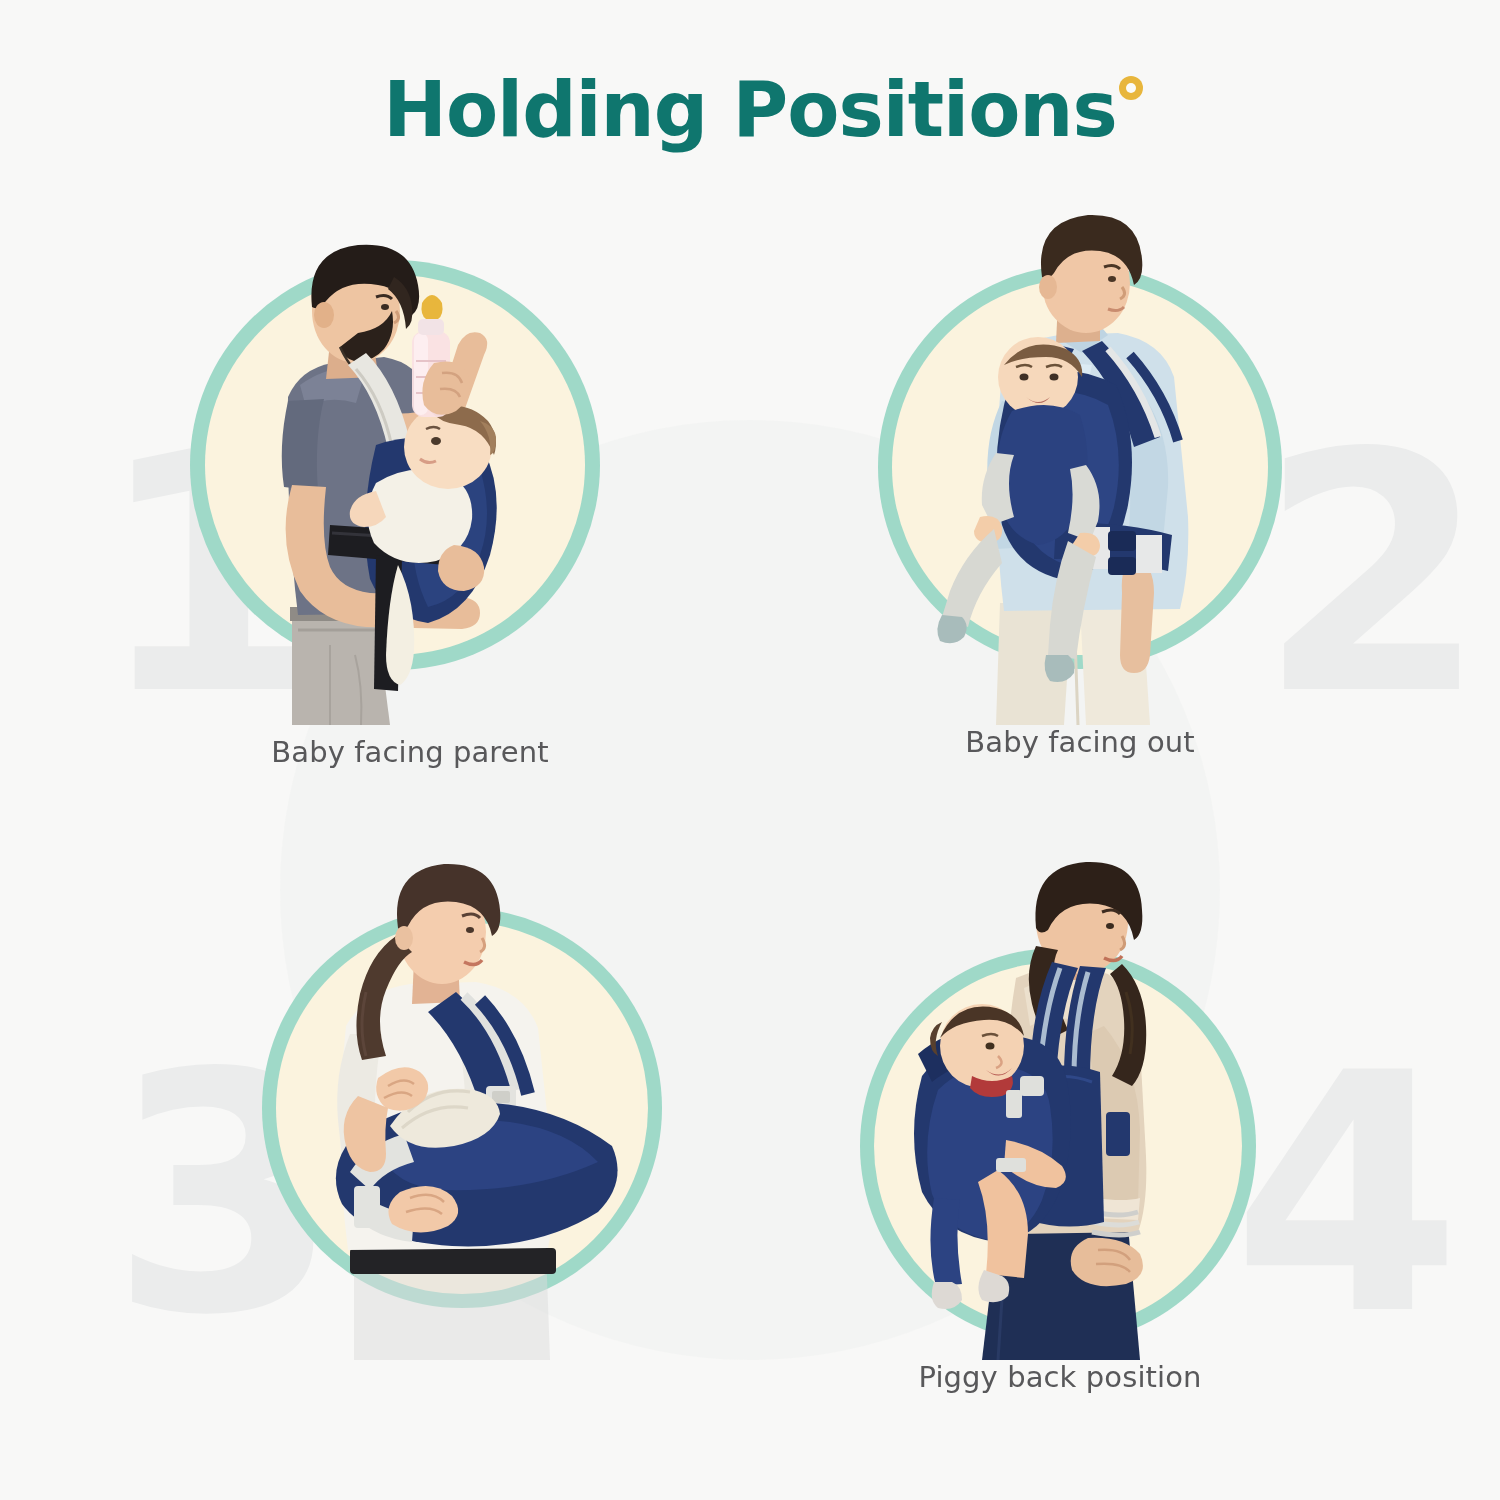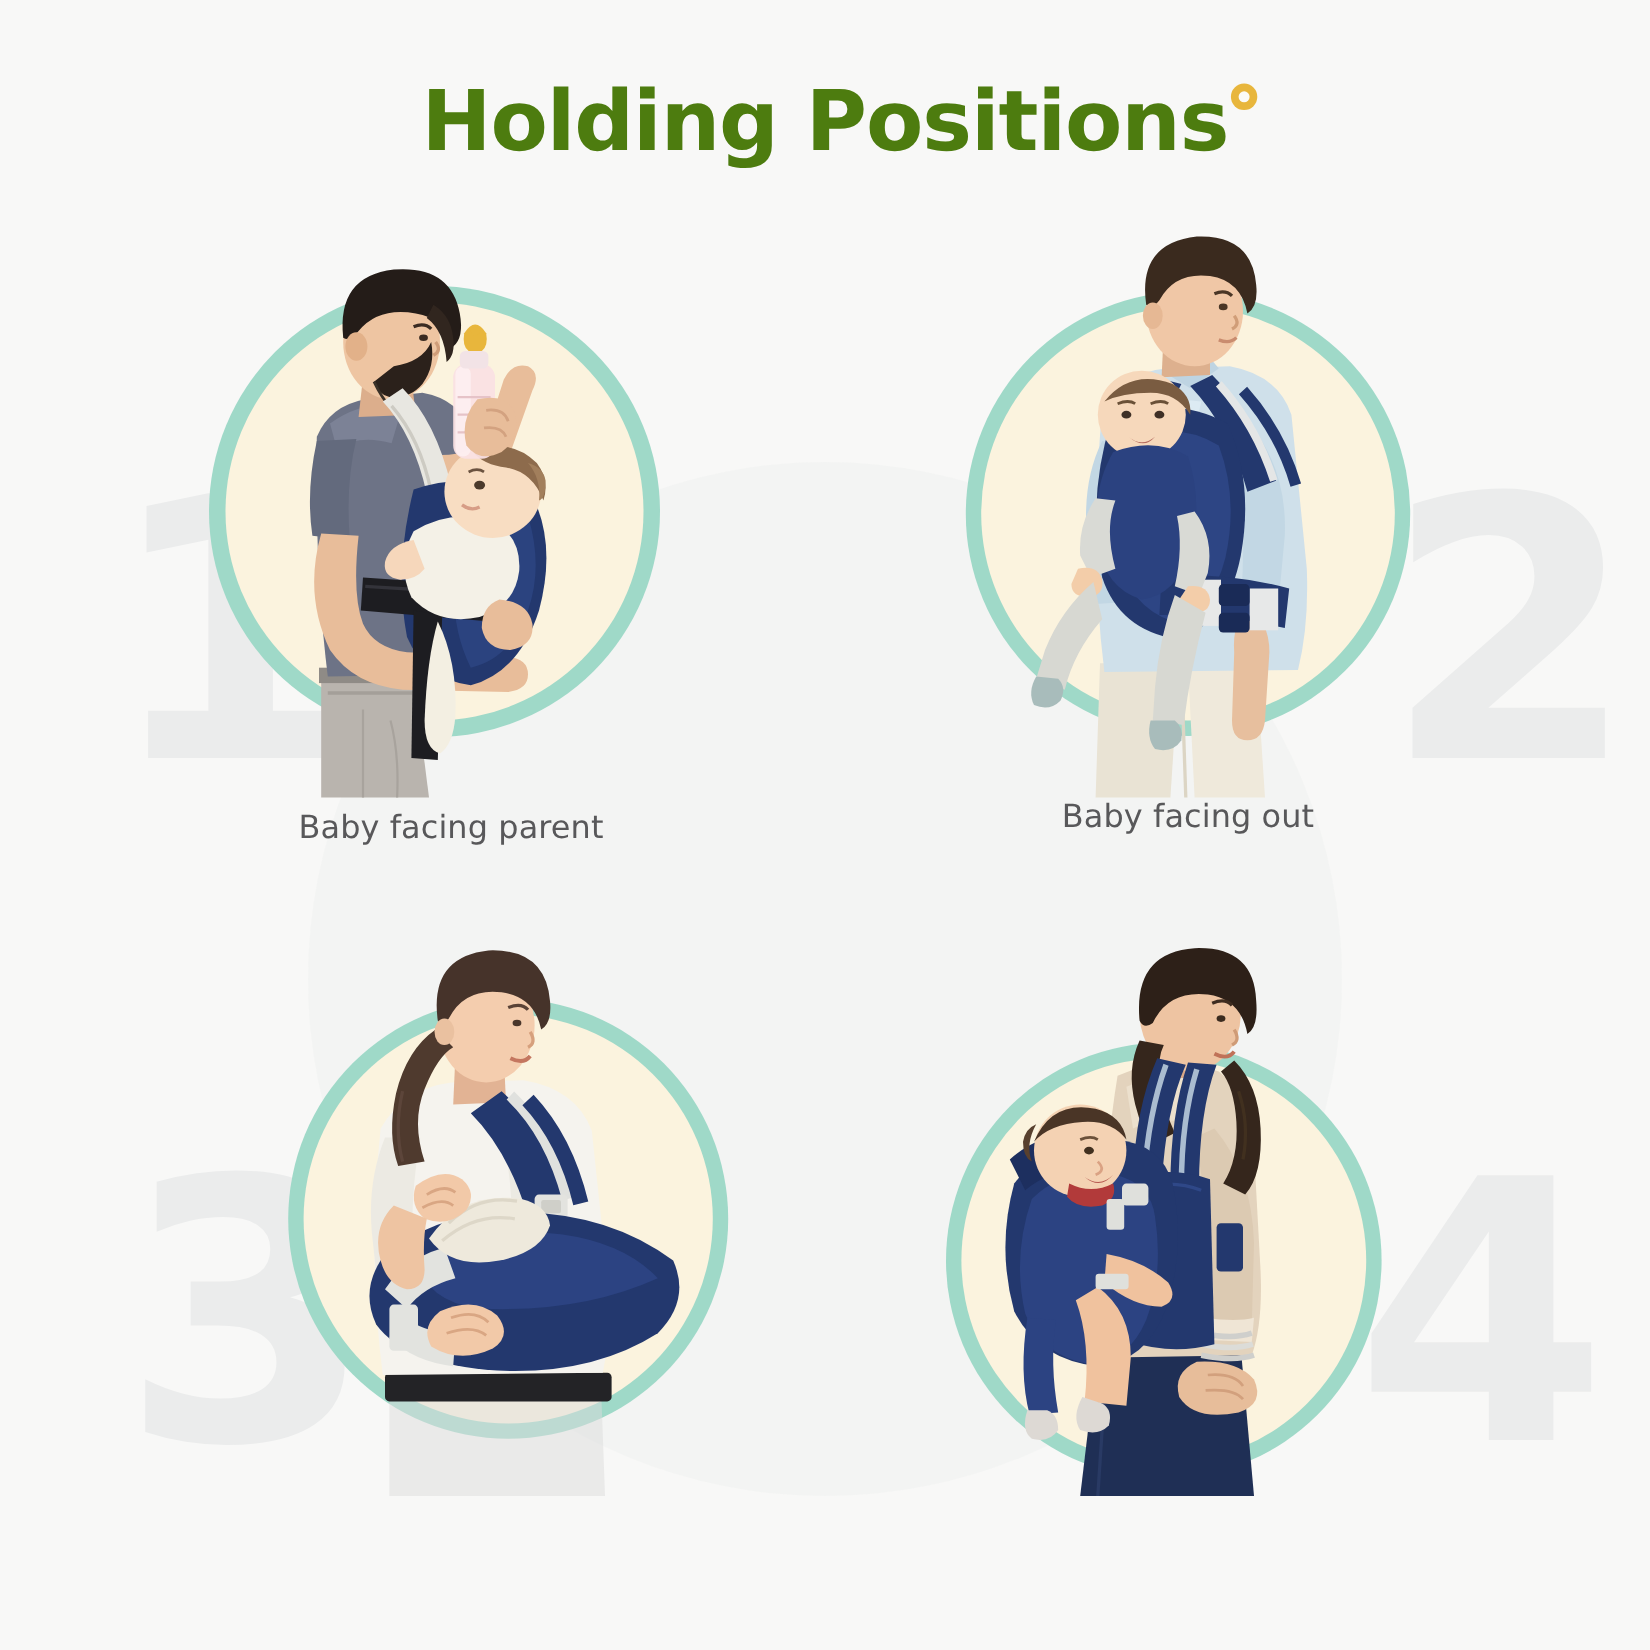--- a/index.html
+++ b/index.html
@@ -18,21 +18,21 @@
   }
 
   
   .title-wrap{
     position:absolute;left:0;top:72px;width:1500px;
     text-align:center;
   }
   .title{
     display:inline-block;position:relative;
     font-size:76px;font-weight:700;letter-spacing:-1px;
-    color:#4d7c0f;line-height:1;
+    color:#0f766e;line-height:1;
     font-family:"DejaVu Sans","Liberation Sans",sans-serif;
   }
   .title-dot{
     position:absolute;right:-26px;top:4px;
     width:24px;height:24px;border-radius:50%;
     background:#e8b63c;
   }
   .title-dot::after{
     content:"";position:absolute;left:7px;top:7px;
     width:10px;height:10px;border-radius:50%;background:#fbfbf7;
@@ -397,15 +397,16 @@
           <path d="M104 268 q-8 50 2 88 l26 -2 q-8 -44 -2 -84 Z" fill="#2c4382"></path>
           <path d="M104 352 q-6 18 4 26 q16 4 24 -8 q0 -14 -10 -18 Z" fill="#ddd9d4"></path>
 
           <rect x="166" y="228" width="30" height="14" rx="3" fill="#dfe0dc"></rect>
           <rect x="176" y="160" width="16" height="28" rx="3" fill="#dfe0dc"></rect>
 
           <rect x="190" y="146" width="24" height="20" rx="4" fill="#dfe0dc"></rect>
         </g>
       </svg>
     </div>
+    <div class="caption">Piggy back position</div>
   </div>
 
 </div>
 
 </body></html>

